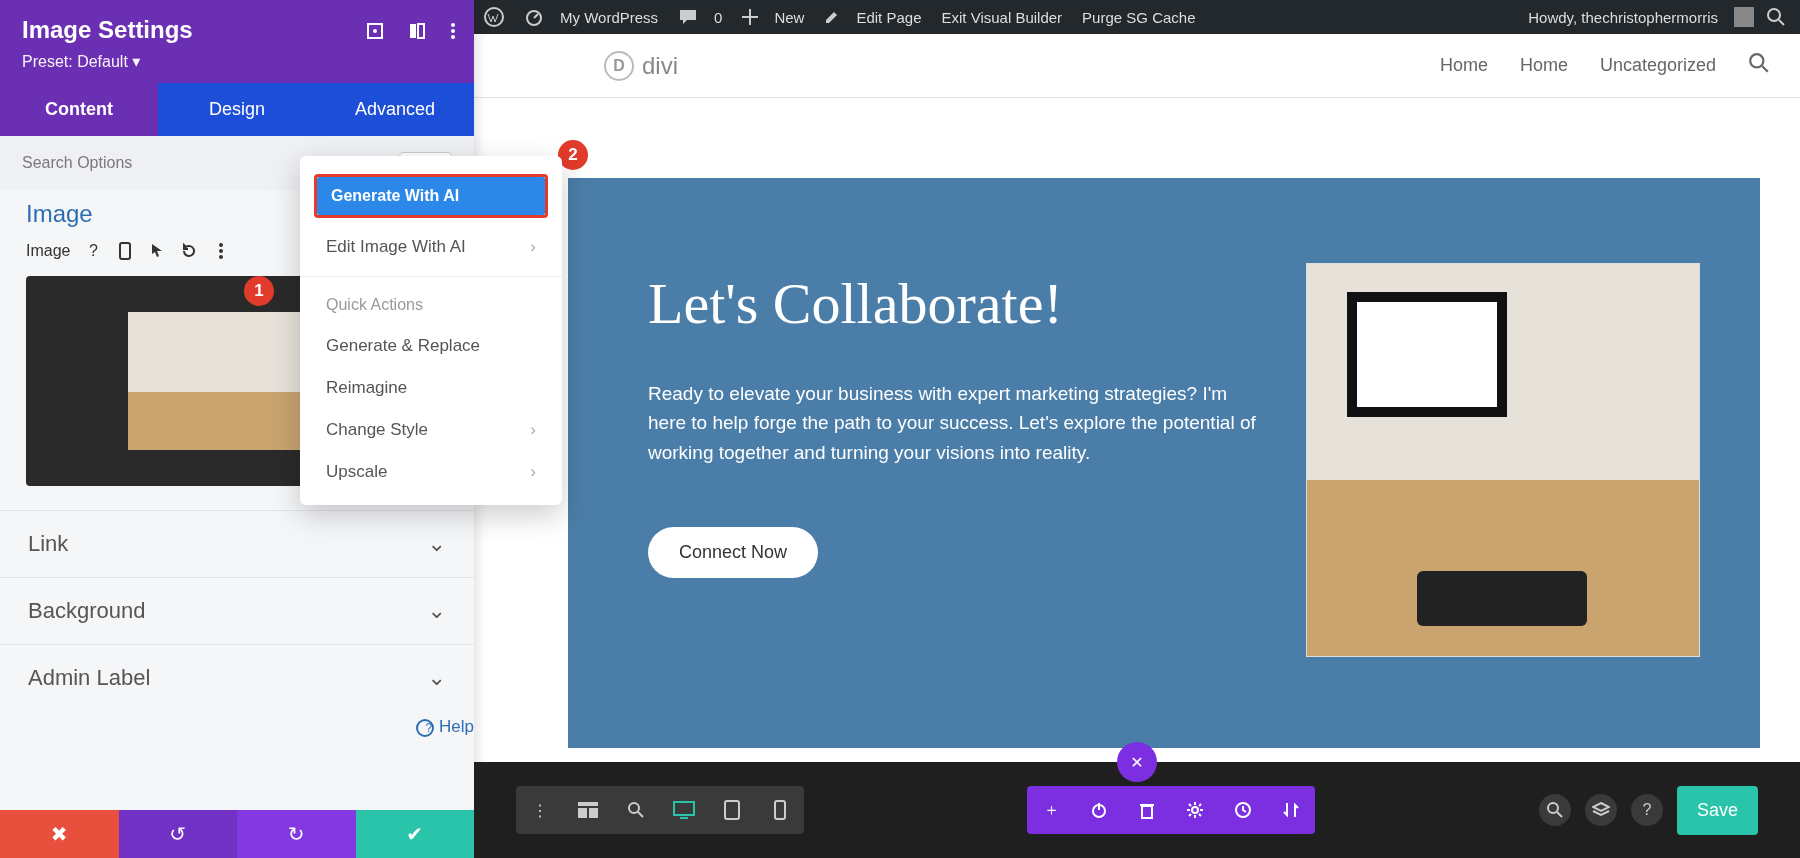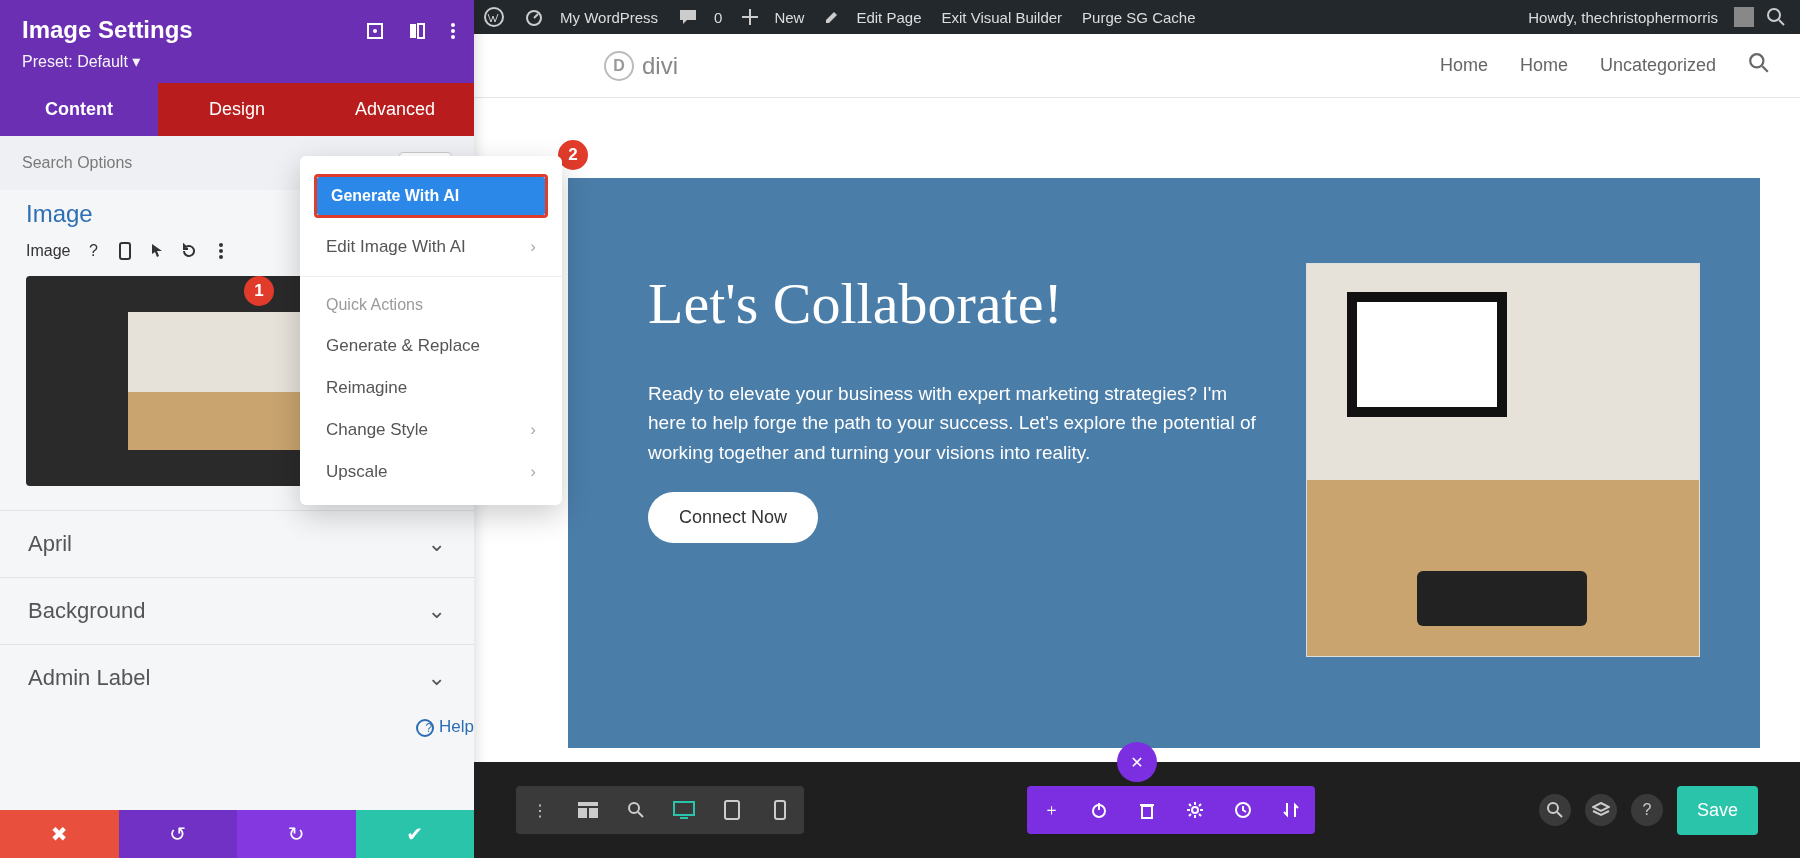--- a/index.html
+++ b/index.html
@@ -18,35 +18,35 @@
   .site-header { position:absolute; top:34px; left:474px; right:0; height:64px; background:#fff; border-bottom:1px solid #e5e5e5; display:flex; align-items:center; padding:0 30px 0 130px; }
   .divi-logo { display:flex; align-items:center; gap:8px; color:#888; font-size:24px; }
   .divi-logo .circle { width:30px; height:30px; border:2px solid #bbb; border-radius:50%; display:flex; align-items:center; justify-content:center; font-weight:600; font-size:16px; color:#999;}
   .site-nav { margin-left:auto; display:flex; align-items:center; gap:32px; color:#666; font-size:18px;}
   .site-nav span { cursor:pointer; }
 
   
   .canvas { position:absolute; top:98px; left:474px; right:0; bottom:0; background:#fff; overflow:hidden; }
   .blue-block { position:absolute; top:80px; left:94px; width:1192px; height:570px; background:#4a7da8; color:#fff; padding:92px 0 0 80px; }
   .blue-block h1 { font-family:Georgia,serif; font-size:58px; font-weight:400; margin-bottom:42px; }
-  .blue-block p { font-size:19px; line-height:1.55; max-width:610px; margin-bottom:25px; }
+  .blue-block p { font-size:19px; line-height:1.55; max-width:610px; margin-bottom:60px; }
   .connect-btn { background:#fff; color:#333; border:none; border-radius:999px; padding:15px 31px; font-size:18px; font-weight:500; cursor:pointer; }
   .desk-img { position:absolute; top:165px; right:100px; width:394px; height:394px; background:linear-gradient(#e6e2da 55%, #c9a46f 55%); border:1px solid #ddd;}
   .desk-img::before { content:""; position:absolute; top:28px; left:40px; width:140px; height:105px; background:#fff; border:10px solid #111; }
   .desk-img::after{ content:""; position:absolute; bottom:30px; left:110px; width:170px; height:55px; background:#222; border-radius:6px;}
   .archive { position:absolute; bottom:12px; left:128px; color:#2c6db3; font-size:17px;}
   .archive li { list-style:disc; }
 
   
   .panel { position:absolute; top:0; left:0; width:474px; height:100%; background:#f5f6f8; box-shadow:2px 0 12px rgba(0,0,0,.15); }
   .panel-top { background:#6b2fb3; color:#fff; padding:16px 20px 12px 22px; position:relative;}
   .panel-top h2 { font-size:24px; font-weight:600; margin-bottom:8px;}
   .panel-top .preset { font-size:16px; opacity:.95;}
   .panel-top .top-icons { position:absolute; top:22px; right:18px; display:flex; gap:24px;}
-  .tabs { display:flex; background:#b91c1c; color:#fff; }
+  .tabs { display:flex; background:#1d4ed8; color:#fff; }
   .tabs > div { flex:1; text-align:center; padding:16px 0; font-size:18px; cursor:pointer;}
   .tabs .active { background:#6b2fb3; font-weight:600;}
   .search-row { padding:16px 22px; display:flex; align-items:center; color:#7a7a7a; font-size:16px; background:#eef0f3;}
   .search-row .filter { margin-left:auto; border:1px solid #ccc; border-radius:4px; padding:2px 10px; font-size:14px; color:#555; background:#fff;}
   .section-title { padding:10px 26px 10px; font-size:24px; color:#2c6db3;}
   .field-row { padding:4px 26px 10px; display:flex; align-items:center; gap:14px; font-size:16px; color:#333;}
   .field-row .ico { width:18px; height:18px; display:inline-flex; align-items:center; justify-content:center; color:#333;}
   .image-box { margin:6px 26px 24px; height:210px; background:#2a2a2a; border-radius:4px; position:relative; overflow:hidden;}
   .image-box .thumb { position:absolute; top:36px; left:102px; width:196px; height:138px; background:linear-gradient(#e6e2da 58%, #c9a46f 58%); }
   .ai-badge { position:absolute; top:36px; right:16px; width:30px; height:30px; background:#cfcac3; border:3px solid #e13b2b; border-radius:4px; font-size:12px; color:#666; display:flex; align-items:center; justify-content:center;}
@@ -219,21 +219,21 @@
           <circle cx="2" cy="14" r="2" fill="#333"></circle>
         </svg>
       </span>
   </div>
   <div class="image-box">
     <div class="thumb"></div>
     <div class="ai-badge">AI</div>
   </div>
 
   <div class="acc">
-    <span>April</span>
+    <span>Link</span>
       <span class="chev">⌄</span>
   </div>
   <div class="acc">
     <span>Background</span>
       <span class="chev">⌄</span>
   </div>
   <div class="acc">
     <span>Admin Label</span>
       <span class="chev">⌄</span>
   </div>

